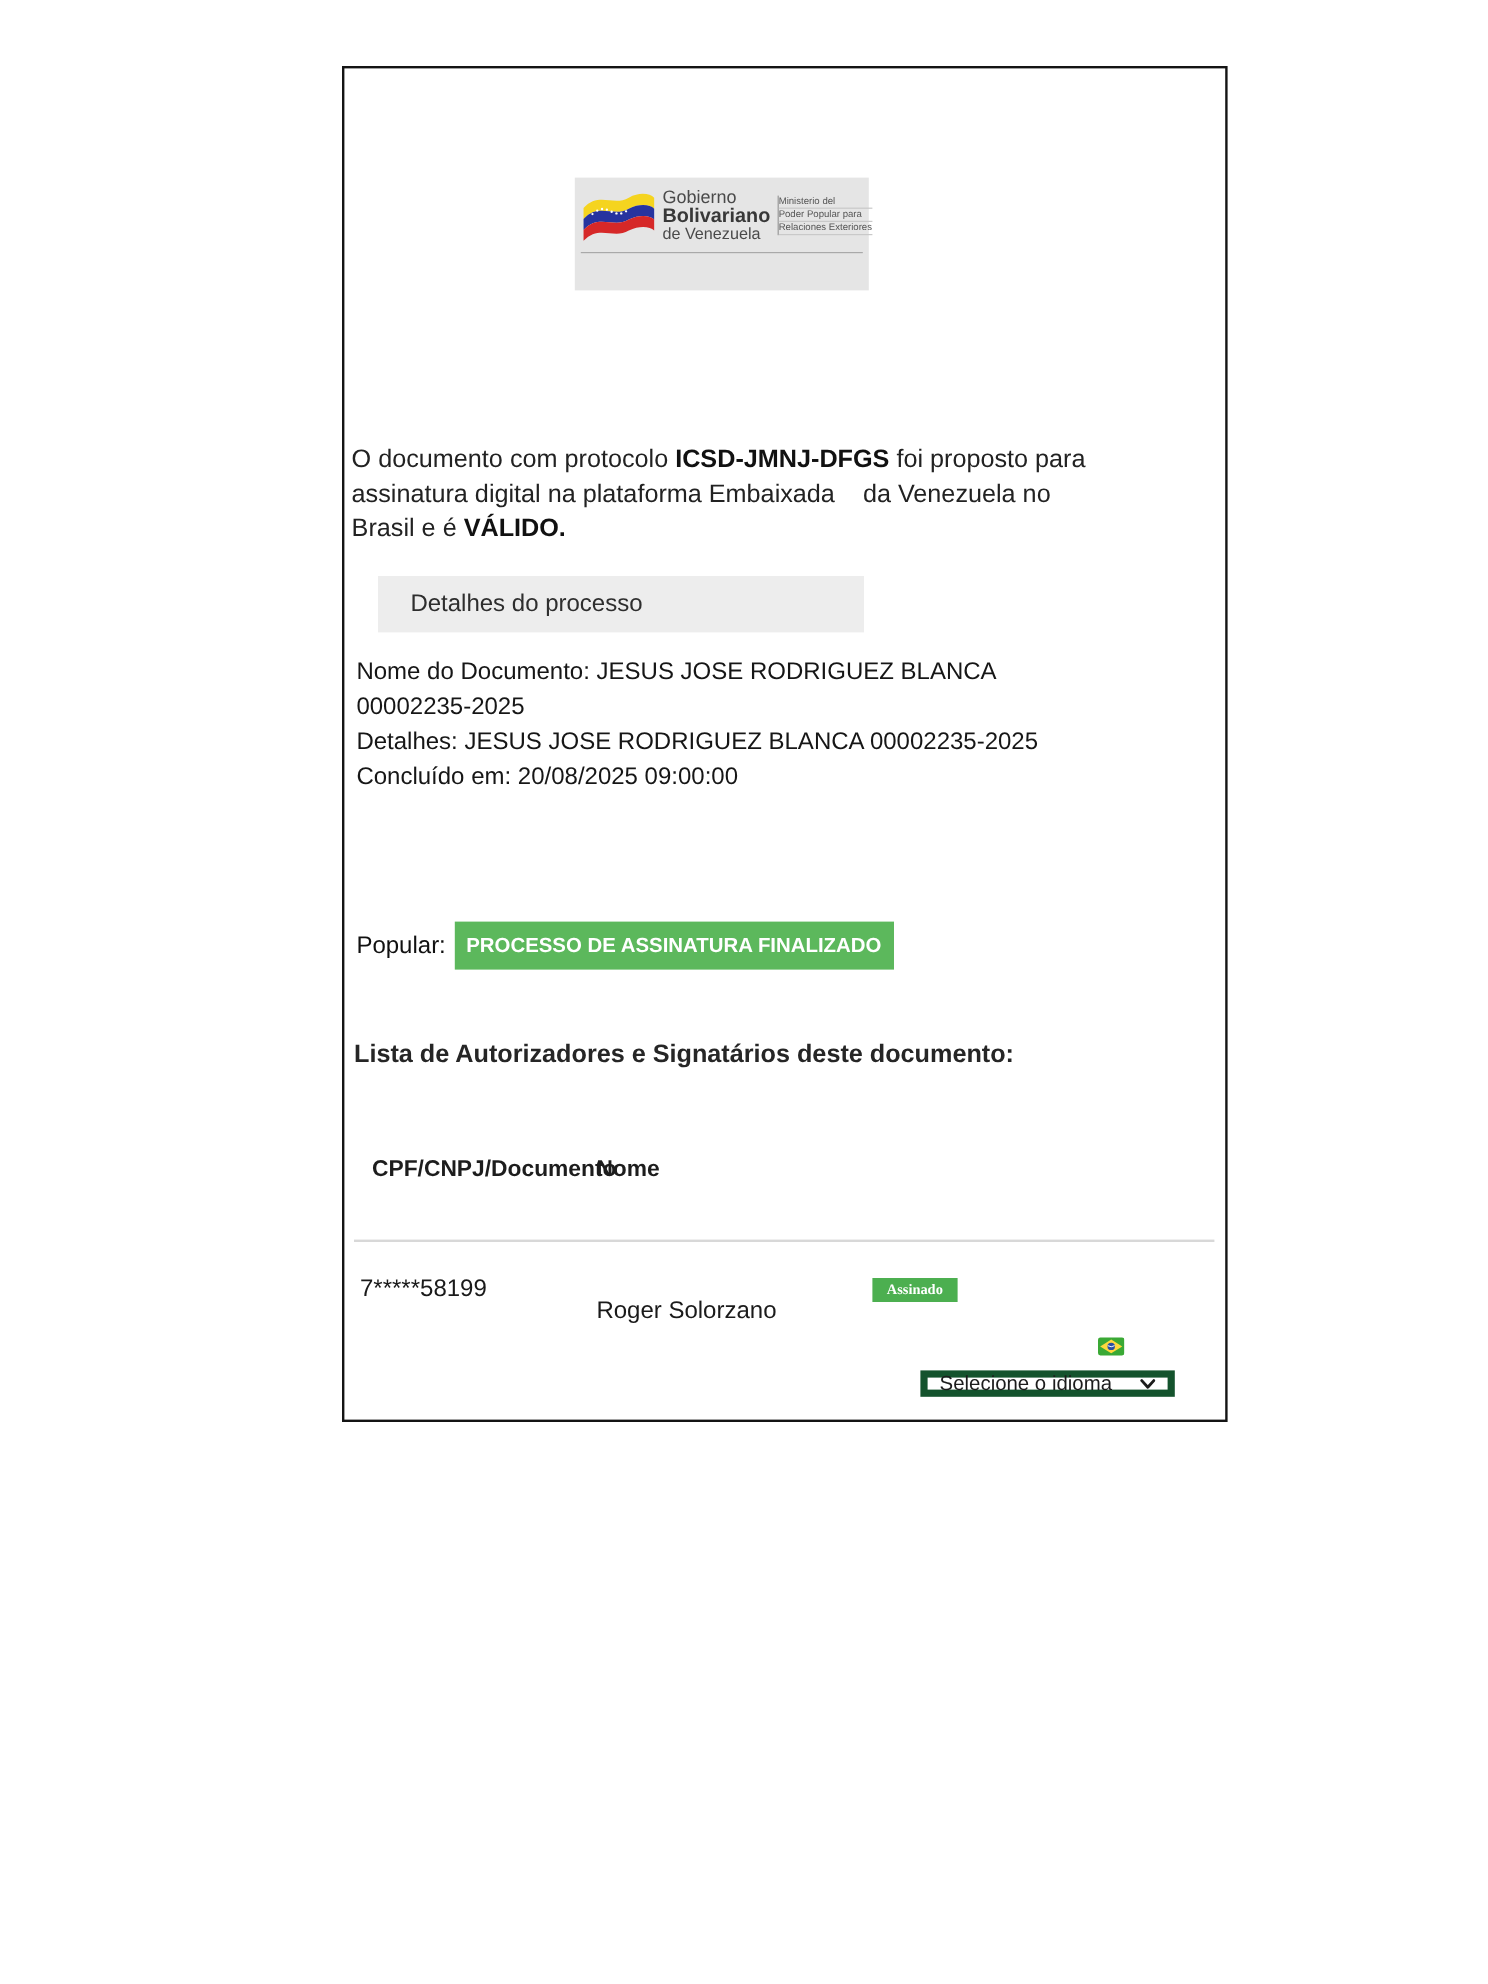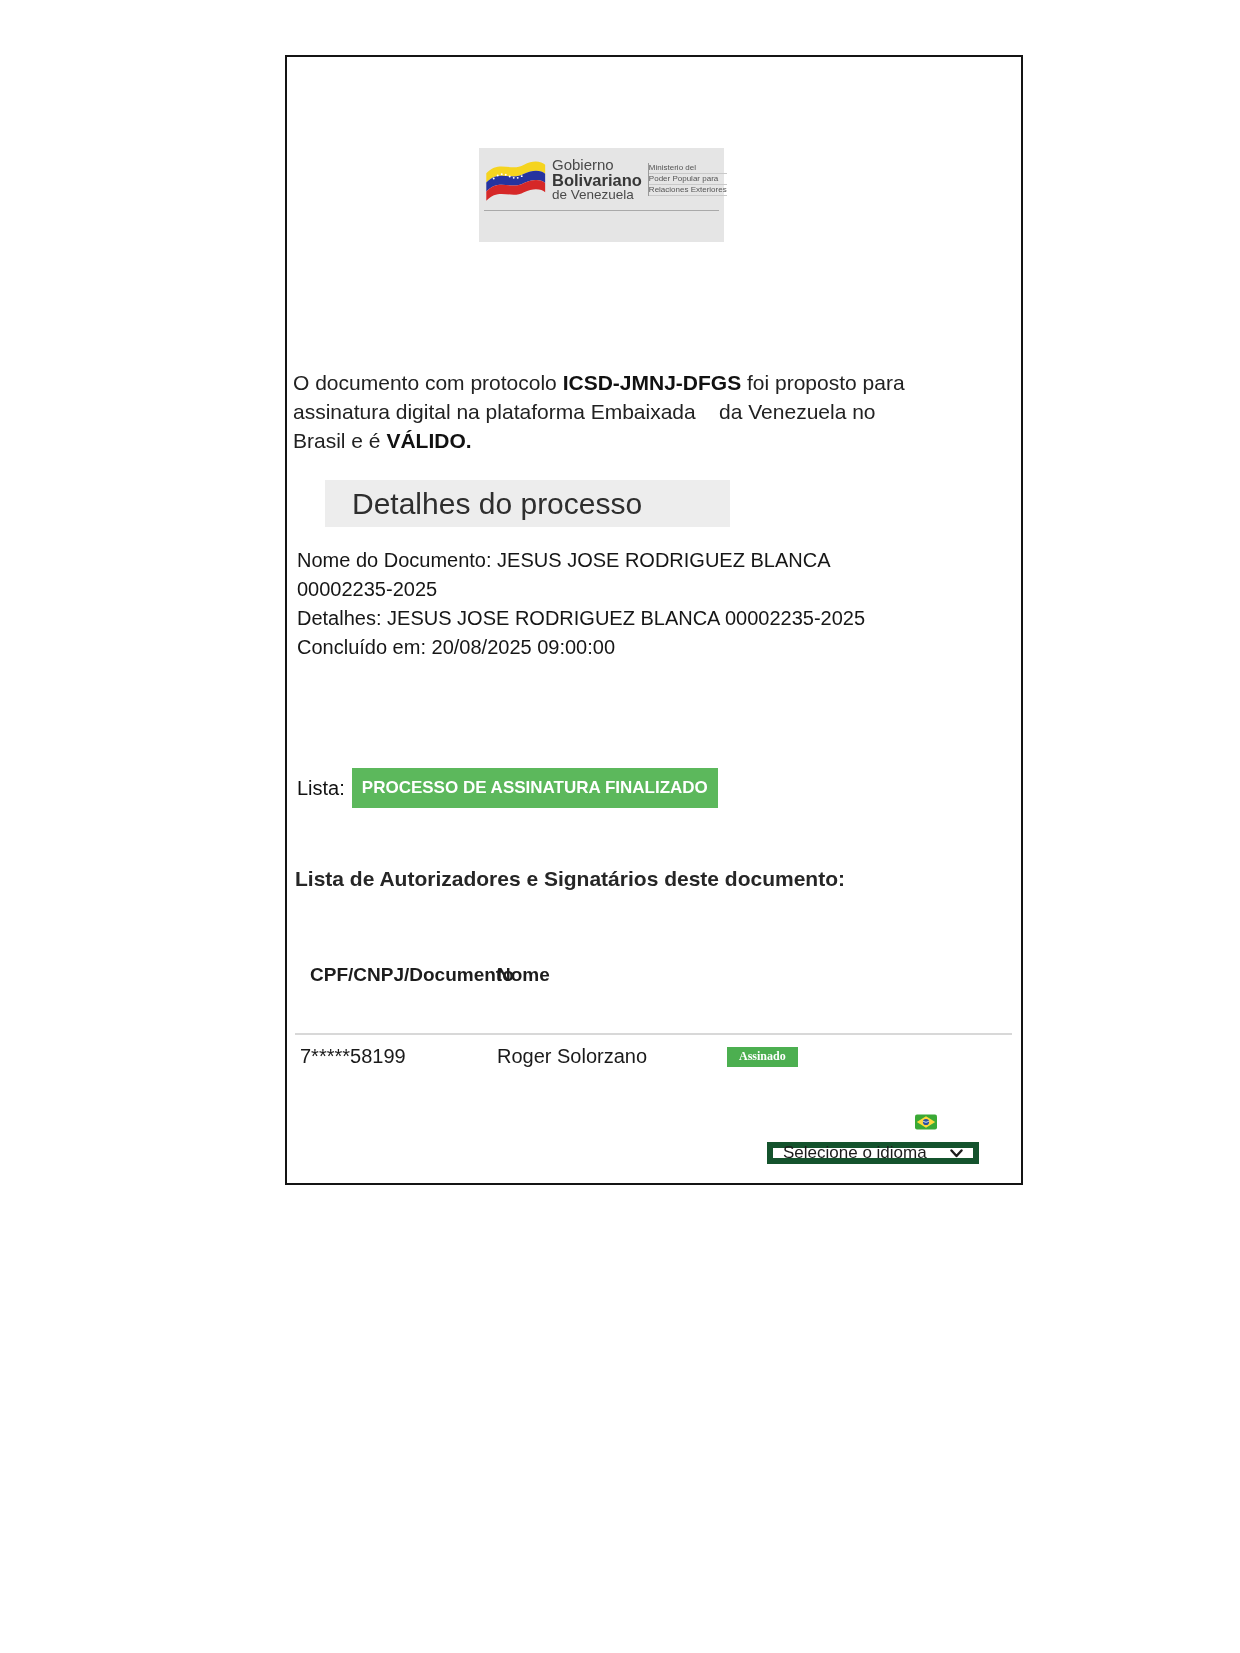--- a/index.html
+++ b/index.html
@@ -38,24 +38,24 @@
   .emb-l1, .emb-l2 { font-size: 11.5px; font-weight: 700; color: #3f3f3f; }
   .emb-l3 { font-size: 11px; color: #6e6e6e; }
   
   .intro {
     position: absolute; left: 6px; top: 311px; width: 612px;
     font-size: 21px; line-height: 29px; color: #222;
   }
   .intro b { font-weight: 700; color: #111; }
   
   .section-header {
-    position: absolute; left: 38px; top: 423px;
+    position: absolute; left: 28px; top: 423px;
     width: 405px; height: 47px;
     background: #ededed; color: #2e2e2e;
-    font-size: 30px; line-height: 47px;
+    font-size: 20px; line-height: 47px;
     padding-left: 27px;
   }
   
   .details {
     position: absolute; left: 10px; top: 489px; width: 606px;
     font-size: 20px; line-height: 29px; color: #161616;
   }
   
   .status-row {
     position: absolute; left: 10px; top: 711px;
@@ -79,21 +79,21 @@
   .table-head .c1 { width: 187px; }
   .table-divider {
     position: absolute; left: 8px; top: 976px;
     width: 717px; height: 2px; background: #d8d8d8;
   }
   .table-row {
     position: absolute; left: 13px; top: 988px;
     display: flex; align-items: center; font-size: 20px; color: #1a1a1a;
   }
   .table-row .c1 { width: 197px; }
-  .table-row .c2 { width: 230px; }
+  .table-row .c2 { width: 230px; margin-top: 36px; }
   .signed-badge {
     background: var(--signed_green, #4caf50);
     color: #ffffff;
     font-family: "Liberation Serif", serif;
     font-size: 12px; font-weight: 700;
     padding: 2px 12px 3px 12px; white-space: nowrap;
   }
   
   .brazil-flag {
     position: absolute; left: 628px; top: 1057px;
@@ -149,21 +149,21 @@
 
   <div class="section-header">Detalhes do processo</div>
 
   <div class="details">
     <div><span>Nome do Documento:</span> <span>JESUS JOSE RODRIGUEZ BLANCA 00002235-2025</span></div>
     <div><span>Detalhes:</span> <span>JESUS JOSE RODRIGUEZ BLANCA 00002235-2025</span></div>
     <div><span>Concluído em:</span> <span>20/08/2025 09:00:00</span></div>
   </div>
 
   <div class="status-row">
-    <span class="status-label">Lista:</span>
+    <span class="status-label">Popular:</span>
     <span class="status-badge">PROCESSO DE ASSINATURA FINALIZADO</span>
   </div>
 
   <div class="signers-heading">Lista de Autorizadores e Signatários deste documento:</div>
 
   <div class="table-head">
     <div class="c1">CPF/CNPJ/Documento</div>
     <div class="c2">Nome</div>
   </div>
 

